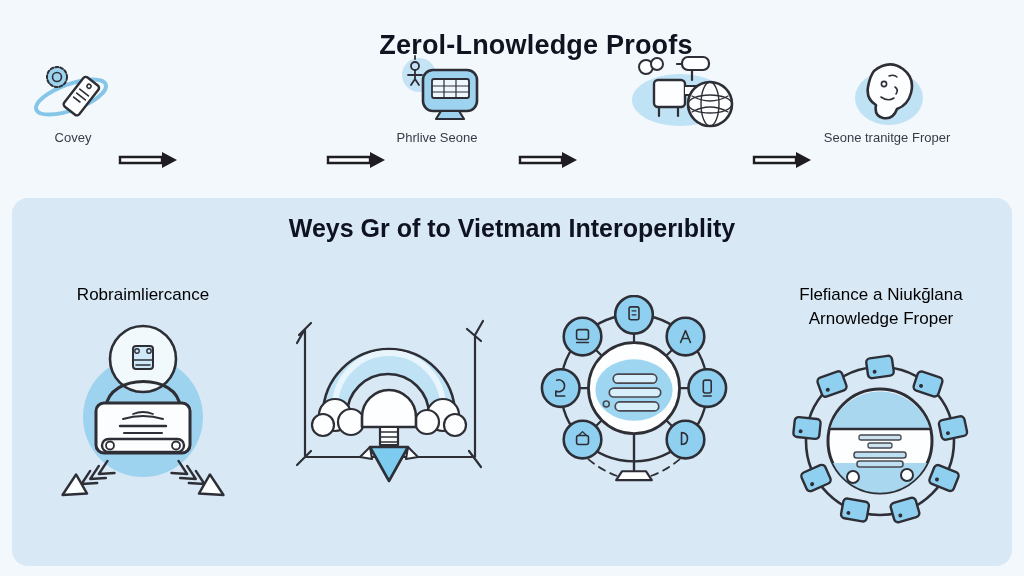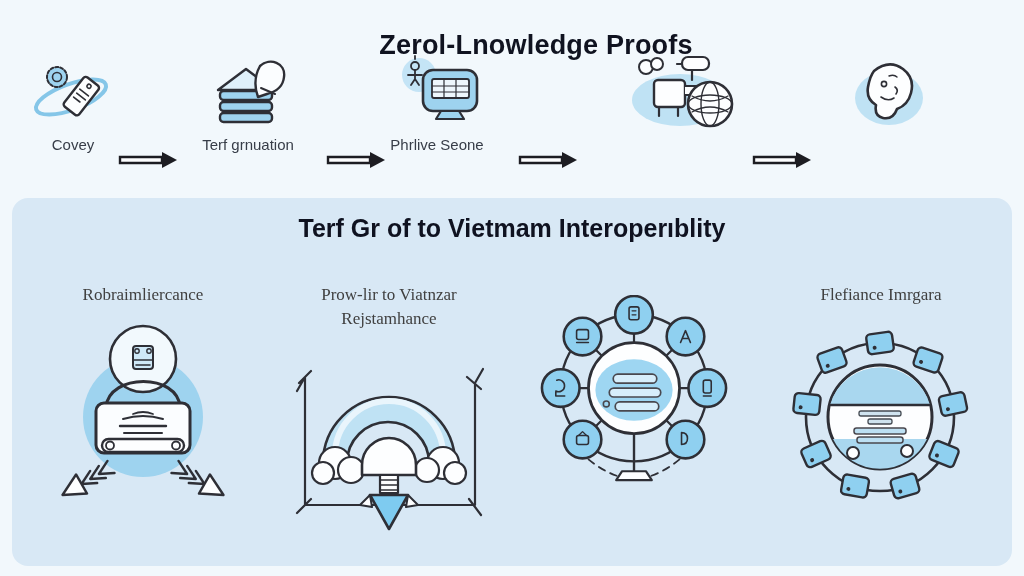--- a/index.html
+++ b/index.html
@@ -12,21 +12,21 @@
   .page{position:relative;width:1024px;height:576px;}
 
   
   .main-title{
     position:absolute;top:30px;left:0;width:100%;
     text-align:center;font-size:27px;font-weight:700;letter-spacing:.2px;color:#101320;margin-left:24px;
   }
   .flow{position:absolute;top:56px;left:0;width:1024px;height:110px;}
   .flow-step{position:absolute;display:flex;flex-direction:column;align-items:center;}
   .flow-step .icon-box{height:74px;display:flex;align-items:flex-end;justify-content:center;}
-  .flow-step .step-label{margin-top:6px;font-size:15px;color:#373d48;white-space:nowrap;}
+  .flow-step .step-label{font-size:13px;color:#373d48;white-space:nowrap;}
   .flow-arrow{position:absolute;top:92px;width:64px;height:24px;}
 
   .step-1{left:18px;width:110px;}
   .step-2{left:183px;width:130px;}
   .step-3{left:372px;width:130px;}
   .step-4{left:586px;width:192px;}
   .step-5{left:802px;width:170px;}
   .arrow-1{left:116px;}
   .arrow-2{left:324px;}
   .arrow-3{left:516px;}
@@ -39,21 +39,21 @@
   }
   .panel-title{
     margin-top:16px;text-align:center;
     font-size:25px;font-weight:700;color:#0f1220;
   }
   .columns{
     display:grid;grid-template-columns:repeat(4,1fr);
     margin-top:40px;padding:0 8px;
   }
   .column{display:flex;flex-direction:column;align-items:center;}
-  .col-heading{text-align:center;font-size:17px;line-height:24px;color:#404040;font-family:Liberation Serif, serif;}
+  .col-heading{text-align:center;font-size:17px;line-height:24px;color:#000000;}
   .illus-box{margin-top:12px;height:198px;display:flex;align-items:flex-start;justify-content:center;}
 
   svg{display:block;}
 </style>
 </head>
 <body>
 
 <div class="page">
 
   <div class="main-title">Zerol-Lnowledge Proofs</div>
@@ -76,33 +76,20 @@
       <div class="step-label">Covey</div>
     </div>
 
     <div class="flow-arrow arrow-1">
       <svg width="64" height="24" viewBox="0 0 64 24">
         <path d="M4 9h42v6H4z" fill="#fdfeff" stroke="#1d1d22" stroke-width="2.4"></path>
         <path d="M46 4l15 8-15 8z" fill="#1d1d22"></path>
       </svg>
     </div>
 
-    <div class="flow-step step-2">
-      <div class="icon-box">
-        <svg width="100" height="72" viewBox="0 0 100 72" fill="none" stroke-linecap="round" stroke-linejoin="round">
-          <path d="M20 32 L48 11 L76 32 Z" fill="#dff0fa" stroke="#2e2f36" stroke-width="2.4"></path>
-          <rect x="22" y="33" width="52" height="9" rx="3.5" fill="#9ed3ef" stroke="#2e2f36" stroke-width="2.4"></rect>
-          <rect x="22" y="44" width="52" height="9" rx="3.5" fill="#9ed3ef" stroke="#2e2f36" stroke-width="2.4"></rect>
-          <rect x="22" y="55" width="52" height="9" rx="3.5" fill="#9ed3ef" stroke="#2e2f36" stroke-width="2.4"></rect>
-          <path d="M62 8 c10 -9 26 -3 24 11 c-1 10 -9 15 -17 17 l-9 3 c-4 -11 -3 -22 2 -31 z" fill="#fbfdff" stroke="#2e2f36" stroke-width="2.4"></path>
-          <path d="M63 30 l14 6" stroke="#2e2f36" stroke-width="2"></path>
-        </svg>
-      </div>
-      <div class="step-label">Terf grnuation</div>
-    </div>
 
     <div class="flow-arrow arrow-2">
       <svg width="64" height="24" viewBox="0 0 64 24">
         <path d="M4 9h42v6H4z" fill="#fdfeff" stroke="#1d1d22" stroke-width="2.4"></path>
         <path d="M46 4l15 8-15 8z" fill="#1d1d22"></path>
       </svg>
     </div>
 
     <div class="flow-step step-3">
       <div class="icon-box">
@@ -157,26 +144,27 @@
       <div class="icon-box">
         <svg width="90" height="72" viewBox="0 0 90 72" fill="none" stroke-linecap="round" stroke-linejoin="round">
           <ellipse cx="47" cy="40" rx="34" ry="27" fill="#bfe2f4"></ellipse>
           <path d="M32 13 q15 -12 29 -2 q12 9 8 24 q-3 12 -14 16 q-4 11 -14 9 q-9 -2 -7 -13 q-10 -6 -8 -18 q2 -11 6 -16 z" fill="#fdfeff" stroke="#2e2f36" stroke-width="2.6"></path>
           <circle cx="42" cy="26" r="2.6" stroke="#2e2f36" stroke-width="1.6"></circle>
           <path d="M53 29 q4 3 1 7" stroke="#2e2f36" stroke-width="1.6"></path>
           <path d="M39 39 q7 5 13 1" stroke="#2e2f36" stroke-width="1.6"></path>
           <path d="M47 18 q5 -2 8 1" stroke="#2e2f36" stroke-width="1.4"></path>
         </svg>
       </div>
+      <div class="step-label">Seone tranitge Froper</div>
     </div>
 
   </div>
 
   <div class="panel">
-    <div class="panel-title">Terf Gr of to Vietmam Interoperıblity</div>
+    <div class="panel-title">Weys Gr of to Vietmam Interoperıblity</div>
 
     <div class="columns">
 
       <div class="column">
         <div class="col-heading">
           <div>Robraimliercance</div>
         </div>
         <div class="illus-box">
           <svg width="212" height="198" viewBox="0 0 212 198" fill="none" stroke-linecap="round" stroke-linejoin="round">
             <circle cx="106" cy="98" r="60" fill="#9ed3ef"></circle>
@@ -200,24 +188,20 @@
             </g>
             <g transform="translate(138 148) rotate(30)">
               <path d="M0 -7l14 7 -14 7M10 -7l14 7 -14 7M20 -7l14 7 -14 7" stroke="#2e2f36" stroke-width="2.4"></path>
               <path d="M34 -11 L56 0 L34 11 Z" fill="#fdfeff" stroke="#2e2f36" stroke-width="2.4"></path>
             </g>
           </svg>
         </div>
       </div>
 
       <div class="column">
-        <div class="col-heading">
-          <div>Prow-lir to Viatnzar</div>
-          <div>Rejstamhance</div>
-        </div>
         <div class="illus-box">
           <svg width="212" height="198" viewBox="0 0 212 198" fill="none" stroke-linecap="round" stroke-linejoin="round">
             <path d="M22 34 l-8 14 M28 28 l-12 12 M22 34 V162 M14 170 l14 -14 M22 162 H192 M192 40 l8 -14 M184 34 l14 12 M192 40 V162 M198 172 l-12 -16" stroke="#2e2f36" stroke-width="2.2"></path>
             <path d="M40 120 A 66 66 0 0 1 172 120 L146 120 A 41 41 0 0 0 64 120 Z" fill="#bfe2f4" stroke="#2e2f36" stroke-width="2.6"></path>
             <path d="M52 112 A 54 54 0 0 1 160 112" stroke="#e9f5fc" stroke-width="6"></path>
             <circle cx="52" cy="120" r="16" fill="#fdfeff" stroke="#2e2f36" stroke-width="2.2"></circle>
             <circle cx="68" cy="127" r="13" fill="#fdfeff" stroke="#2e2f36" stroke-width="2.2"></circle>
             <circle cx="40" cy="130" r="11" fill="#fdfeff" stroke="#2e2f36" stroke-width="2.2"></circle>
             <circle cx="160" cy="120" r="16" fill="#fdfeff" stroke="#2e2f36" stroke-width="2.2"></circle>
             <circle cx="144" cy="127" r="12" fill="#fdfeff" stroke="#2e2f36" stroke-width="2.2"></circle>
@@ -279,21 +263,22 @@
                   <rect x="-6" y="-7" width="12" height="10" rx="2" stroke-width="1.6"></rect>
                   <path d="M-6 6 h12" stroke-width="1.4"></path>
                 </g>
             </g>
           </svg>
         </div>
       </div>
 
       <div class="column">
         <div class="col-heading">
-          <div>Flefiance Imrgara</div>
+          <div>Flefiance a Niukğlana</div>
+          <div>Arnowledge Froper</div>
         </div>
         <div class="illus-box">
           <svg width="212" height="198" viewBox="0 0 212 198" fill="none" stroke-linecap="round" stroke-linejoin="round">
             <circle cx="105" cy="98" r="74" stroke="#2e2f36" stroke-width="2.6"></circle>
             <circle cx="105" cy="98" r="52" fill="#fdfeff" stroke="#2e2f36" stroke-width="3"></circle>
             <path d="M55 86 A52 52 0 0 1 155 86 Z" fill="#a9d7ef"></path>
             <path d="M56 86 H154" stroke="#2e2f36" stroke-width="2.4"></path>
             <path d="M58 120 A52 52 0 0 0 152 120 Z" fill="#a9d7ef"></path>
             <rect x="84" y="92" width="42" height="5" rx="2" fill="#cfe3ef" stroke="#444a52" stroke-width="1.3"></rect>
             <rect x="93" y="100" width="24" height="5" rx="2" fill="#cfe3ef" stroke="#444a52" stroke-width="1.3"></rect>

